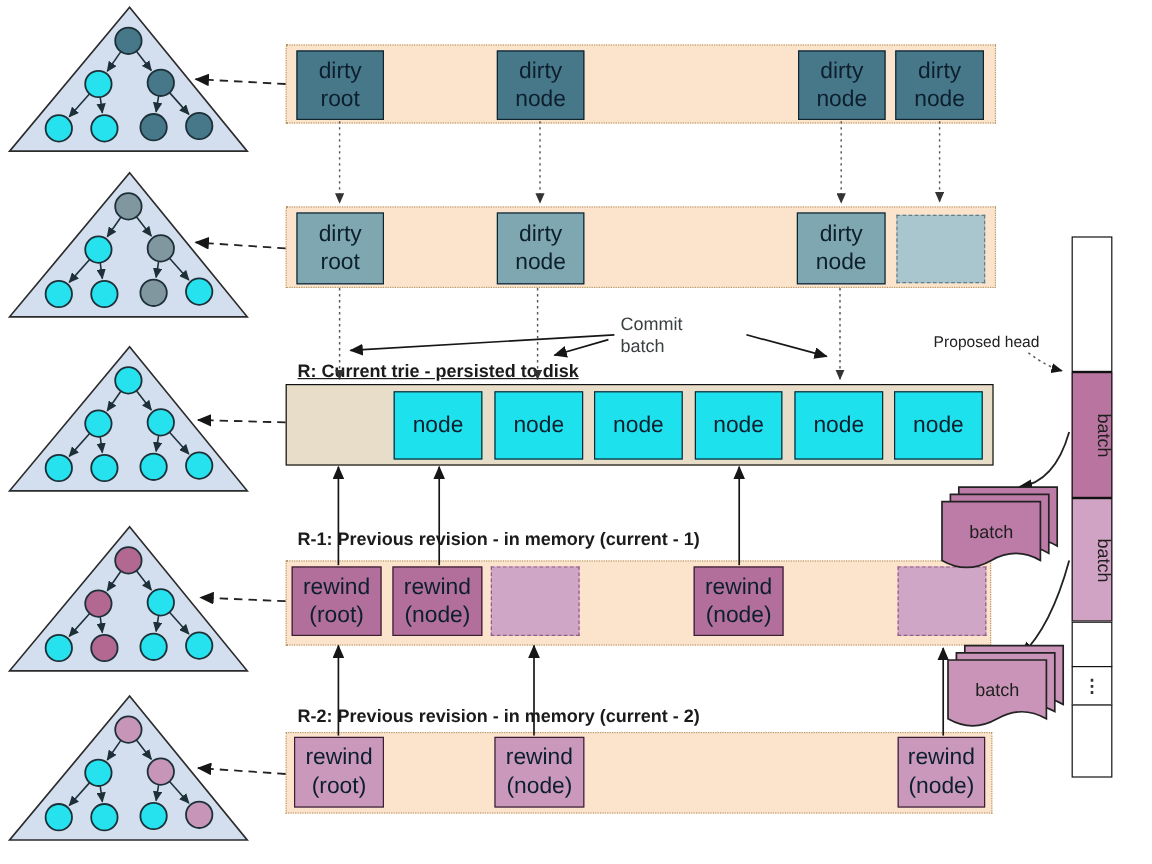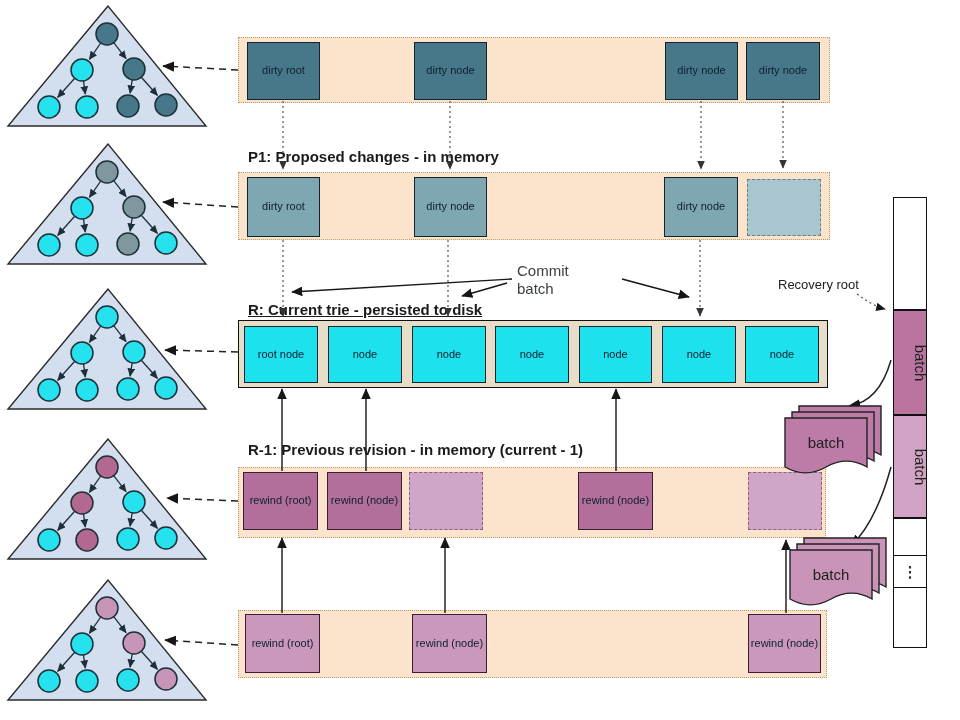--- a/index.html
+++ b/index.html
@@ -2,22 +2,22 @@
 <html><head>
 <meta charset="utf-8">
 <style>
   html,body{margin:0;padding:0;background:#fff;}
   #canvas{position:relative;width:960px;height:720px;background:#ffffff;overflow:hidden;
           font-family:"Liberation Sans", sans-serif;}
   .title{position:absolute;font-weight:bold;font-size:15px;color:#1b1b1b;white-space:nowrap;}
   .band{position:absolute;box-sizing:border-box;}
   .band.peach{background:#fbe4cb;border:1.5px dotted #b79a6e;}
   .band.tan{background:#e7ddc8;border:1.6px solid #111;}
-  .box{position:absolute;display:flex;align-items:center;justify-content:center;
-       font-size:11px;line-height:1.22;color:#0d1f2d;border:1.5px solid #12242e;box-sizing:border-box;}
+  .box{position:absolute;display:flex;align-items:center;justify-content:center;text-align:center;
+       font-size:19px;line-height:1.22;color:#0d1f2d;border:1.5px solid #12242e;box-sizing:border-box;}
   .box.teal{background:#47788a;}
   .box.tealmid{background:#7fa7b2;}
   .box.tealempty{background:#a9c6ce;border:1.5px dashed #647d87;}
   .box.cyan{background:#1ee1ee;}
   .box.mauve{background:#b26f9b;border-color:#3a1e31;}
   .box.mauveempty{background:#d0a6c6;border:1.5px dashed #8f5e86;}
   .box.pink{background:#c998bb;border-color:#3a1e31;}
   .seg{position:absolute;left:893px;width:34px;border:1.5px solid #111;box-sizing:border-box;
        background:#fff;display:flex;align-items:center;justify-content:center;}
   .seg.dark{background:#b9759f;}
@@ -36,60 +36,59 @@
   .solid{stroke:#161616;stroke-width:1.4;fill:none;}
   .curve{stroke:#222;stroke-width:1.5;fill:none;}
   .card{stroke:#222;stroke-width:1.4;}
   .svgtext{font-family:"Liberation Sans",sans-serif;font-size:15px;fill:#1f1f1f;}
 </style>
 </head>
 <body>
 
 <div id="canvas">
 
-  <div class="title" style="left:248px;top:148px;">P1: Proposed changes - in memory</div>
   <div class="title" style="left:248px;top:301px;text-decoration:underline;">R: Current trie - persisted to disk</div>
   <div class="title" style="left:248px;top:441px;text-align:center;">R-1: Previous revision - in memory (current - 1)</div>
+  <div class="title" style="left:248px;top:589px;">R-2: Previous revision - in memory (current - 2)</div>
 
   <div class="band peach" style="left:238px;top:37px;width:592px;height:66px;"></div>
   <div class="band peach" style="left:238px;top:172px;width:592px;height:68px;"></div>
   <div class="band tan" style="left:238px;top:320px;width:590px;height:68px;"></div>
   <div class="band peach" style="left:238px;top:467px;width:588px;height:71px;"></div>
   <div class="band peach" style="left:238px;top:610px;width:589px;height:68px;"></div>
 
   <div class="box teal" style="left:247px;top:42px;width:73px;height:58px;">dirty root</div>
   <div class="box teal" style="left:414px;top:42px;width:73px;height:58px;">dirty node</div>
   <div class="box teal" style="left:665px;top:42px;width:73px;height:58px;">dirty node</div>
   <div class="box teal" style="left:746px;top:42px;width:74px;height:58px;">dirty node</div>
 
   <div class="box tealmid" style="left:247px;top:177px;width:73px;height:60px;">dirty root</div>
   <div class="box tealmid" style="left:414px;top:177px;width:73px;height:60px;">dirty node</div>
   <div class="box tealmid" style="left:664px;top:177px;width:74px;height:60px;">dirty node</div>
   <div class="box tealempty" style="left:747px;top:179px;width:74px;height:57px;"></div>
 
-  <div class="box cyan" style="left:244px;top:326px;width:74px;height:57px;">root node</div>
   <div class="box cyan" style="left:328px;top:326px;width:74px;height:57px;">node</div>
   <div class="box cyan" style="left:412px;top:326px;width:74px;height:57px;">node</div>
   <div class="box cyan" style="left:495px;top:326px;width:74px;height:57px;">node</div>
   <div class="box cyan" style="left:579px;top:326px;width:73px;height:57px;">node</div>
   <div class="box cyan" style="left:662px;top:326px;width:74px;height:57px;">node</div>
   <div class="box cyan" style="left:745px;top:326px;width:74px;height:57px;">node</div>
 
   <div class="box mauve" style="left:243px;top:472px;width:75px;height:58px;">rewind (root)</div>
   <div class="box mauve" style="left:327px;top:472px;width:75px;height:58px;">rewind (node)</div>
   <div class="box mauveempty" style="left:409px;top:472px;width:74px;height:58px;"></div>
   <div class="box mauve" style="left:578px;top:472px;width:75px;height:58px;">rewind (node)</div>
   <div class="box mauveempty" style="left:748px;top:472px;width:74px;height:58px;"></div>
 
   <div class="box pink" style="left:245px;top:614px;width:75px;height:59px;">rewind (root)</div>
   <div class="box pink" style="left:412px;top:614px;width:75px;height:59px;">rewind (node)</div>
   <div class="box pink" style="left:748px;top:614px;width:73px;height:59px;">rewind (node)</div>
 
   <div class="lbl" id="commit-writes">Commit batch</div>
-  <div class="lbl" id="recovery-head-label">Recovery root</div>
+  <div class="lbl" id="recovery-head-label">Proposed head</div>
 
   <div class="seg" style="top:197px;height:113px;"></div>
   <div class="seg dark" style="top:310px;height:105px;"></div>
   <div class="seg light" style="top:415px;height:103px;"></div>
   <div class="seg" style="top:518px;height:38px;"></div>
   <div class="seg" style="top:555px;height:33px;">
       <span id="dots">⋮</span>
     </div>
   <div class="seg" style="top:587px;height:61px;"></div>
 

